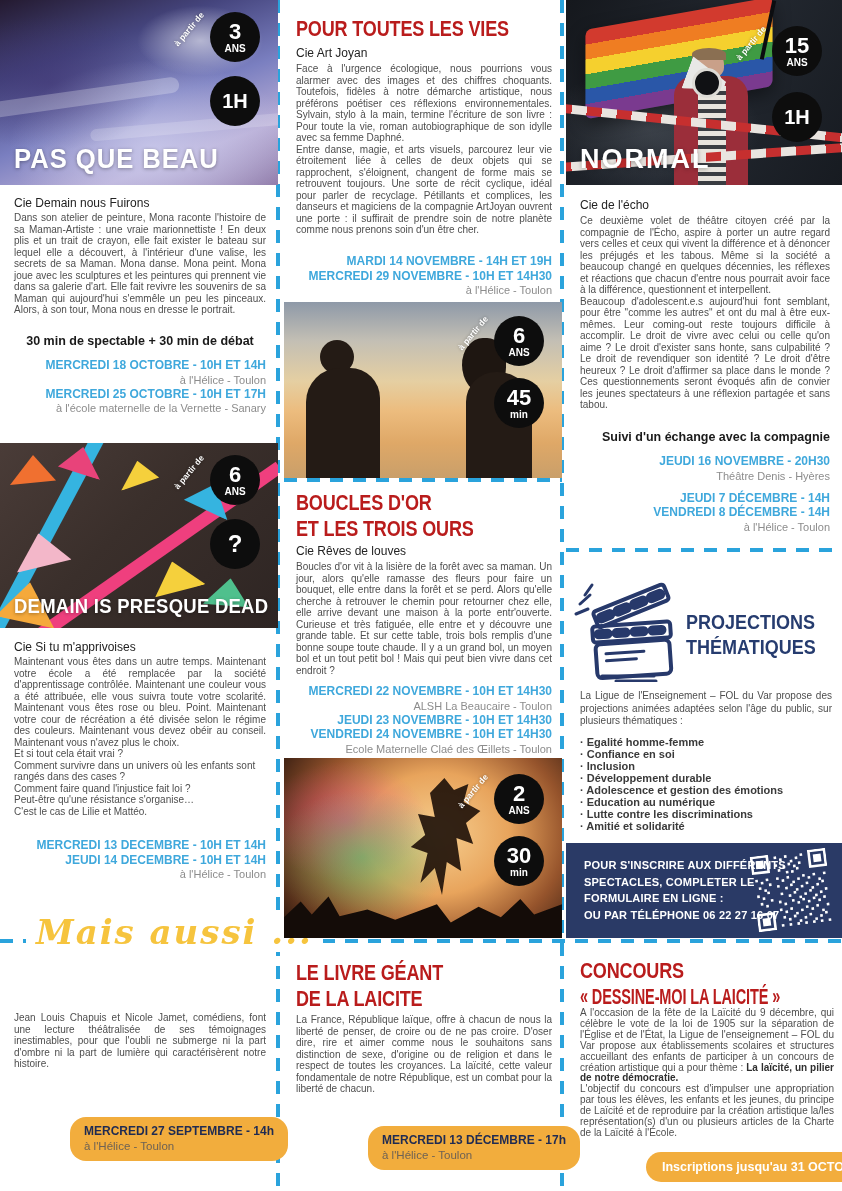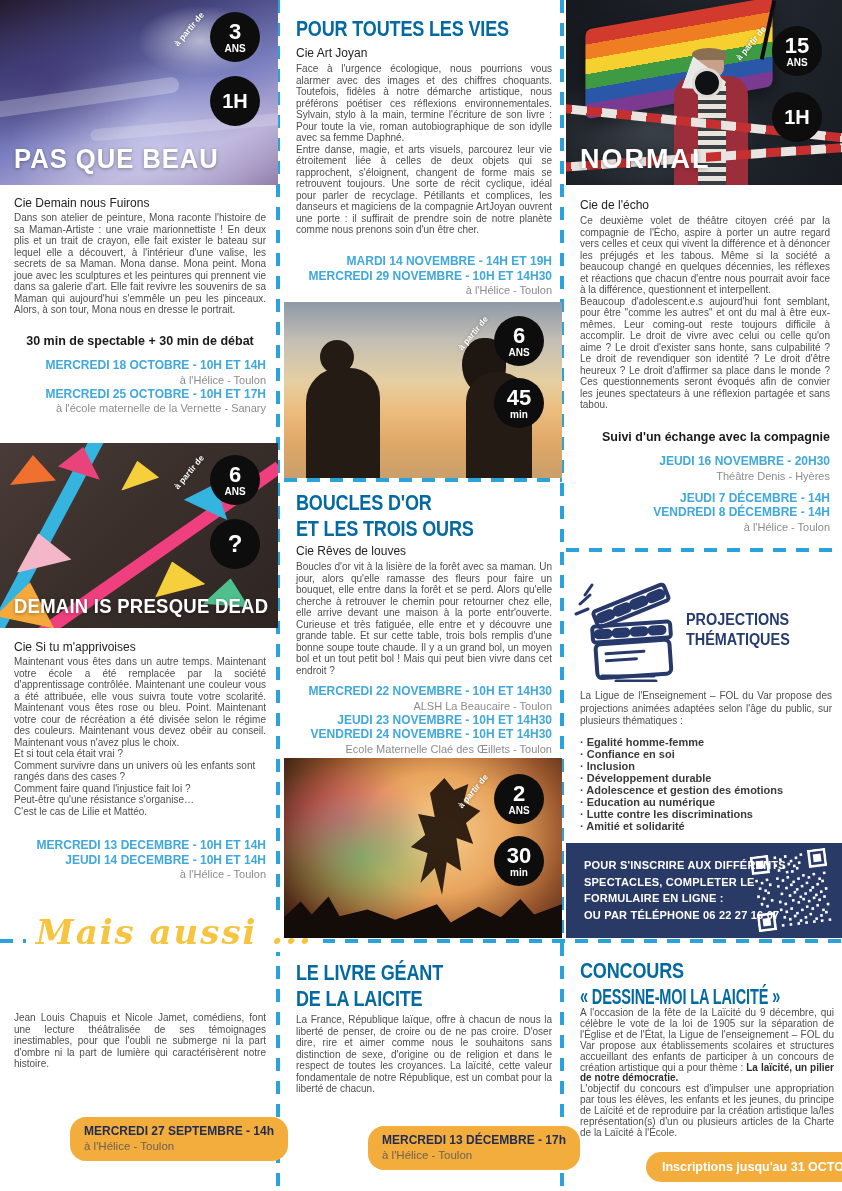--- a/index.html
+++ b/index.html
@@ -17,41 +17,41 @@
   
   .badge{position:absolute;width:50px;height:50px;border-radius:50%;background:#0d0d0d;color:#fff;
          display:flex;flex-direction:column;align-items:center;justify-content:center;line-height:1;}
   .b-num{font-size:22px;font-weight:700;}
   .b-unit{font-size:10px;font-weight:700;margin-top:1px;}
   .b-one{font-size:20px;font-weight:700;}
   .apartir{position:absolute;width:58px;text-align:center;color:#fff;font-size:8.5px;font-weight:700;
            transform:rotate(-50deg);text-shadow:0 0 3px rgba(0,0,0,.4);}
   
   .blk{position:absolute;}
-  .sec-t{color:#0369a1;font-weight:700;font-size:22px;line-height:1.16;letter-spacing:-0.2px;}
+  .sec-t{color:#b91c1c;font-weight:700;font-size:22px;line-height:1.16;letter-spacing:-0.2px;}
   .tl{display:block;white-space:nowrap;transform:scaleX(0.82);transform-origin:left center;}
   .company{color:#232323;font-weight:400;font-size:12px;}
   .t-body{color:#4e4e4e;font-size:10px;line-height:11.5px;text-align:justify;}
   .t-body p{margin:0;}
   .t-body p.nj{text-align:left;}
   .sched{text-align:right;}
   .d-blue{color:#3fa8dc;font-weight:700;font-size:12px;line-height:14.5px;}
   .d-gray{color:#8c8c8c;font-size:11px;line-height:14px;}
   .note{color:#1a1a1a;font-weight:700;font-size:12.5px;text-align:right;}
   .gap8{height:8px;}
   
   .ybox{position:absolute;background:#f2ad3d;border-radius:16px;padding:7px 14px 8px;}
   .ybox .yd{color:#1f2b52;font-weight:700;font-size:12px;line-height:15px;white-space:nowrap;}
   .ybox .yv{color:#6e6254;font-size:11.5px;line-height:14px;}
   .pill{position:absolute;background:#f2ad3d;border-radius:18px;padding:8px 16px;color:#fff;
         font-weight:700;font-size:12.5px;white-space:nowrap;}
   .script{position:absolute;font-family:"DejaVu Serif",serif;font-style:italic;font-weight:700;
           font-size:34px;color:#f6c43e;background:#fff;padding:0 10px;letter-spacing:2px;}
   
-  .proj-t{position:absolute;color:#263c6f;font-weight:700;font-size:16px;line-height:1.25;}
+  .proj-t{position:absolute;color:#263c6f;font-weight:700;font-size:20px;line-height:1.25;}
   .themes{position:absolute;color:#3a3a3a;font-weight:700;font-size:11px;line-height:12px;}
   .themes div::before{content:"· ";}
   .intro{position:absolute;color:#4e4e4e;font-size:10px;line-height:12.5px;text-align:justify;}
   .navybox{position:absolute;background:#2a3a66;}
   .navybox .lines{position:absolute;left:18px;top:14px;color:#fff;font-weight:700;font-size:11.5px;
                   line-height:16.5px;letter-spacing:0.2px;transform:scaleX(0.96);transform-origin:left top;}
   .qr{position:absolute;right:12px;top:9px;width:76px;height:76px;transform:rotate(-7deg);}
   
   .abs{position:absolute;}
 </style>

